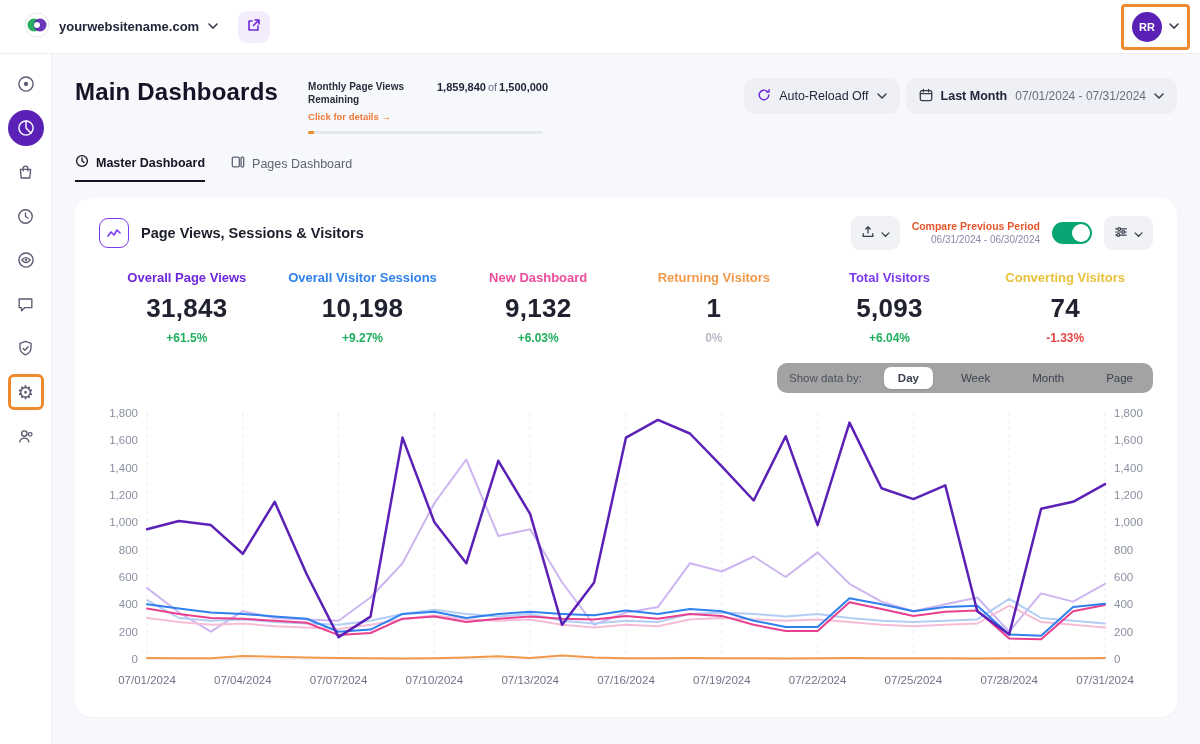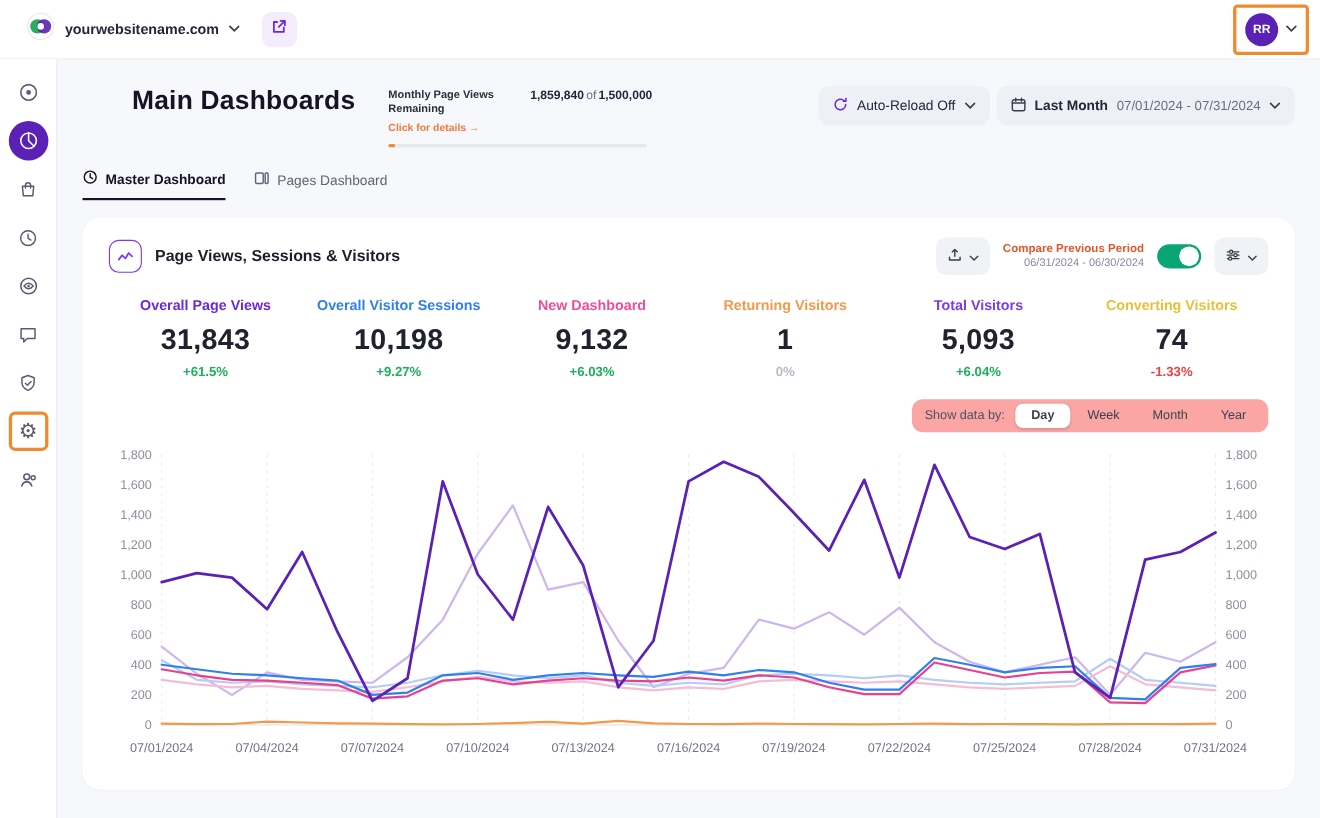--- a/index.html
+++ b/index.html
@@ -24,21 +24,21 @@
   .sb-btn { width:36px; height:36px; border-radius:50%; display:flex; align-items:center; justify-content:center; color:#5f5873; cursor:pointer; background:transparent; border:none; }
   .sb-btn.active { background:#5b21b6; color:#fff; }
   .sb-btn.hl { border:3px solid #ee8a2f; border-radius:6px; }
   .sb-btn svg { display:block; }
   .gear-glyph { font-size:19px; line-height:1; color:#5f5873; }
 
   .main { flex:1; padding:24px 23px 0 23px; overflow:hidden; }
 
   
   .head-row { display:flex; align-items:flex-start; }
-  h1.page-title { font-size:24px; font-weight:700; color:#171226; letter-spacing:.2px;margin-left:45px; }
+  h1.page-title { font-size:24px; font-weight:700; color:#171226; letter-spacing:.2px; }
   .quota { margin-left:30px; margin-top:2px; width:240px; }
   .quota-top { display:flex; gap:10px; align-items:flex-start; }
   .quota-label { font-size:10px; font-weight:700; color:#2b2e3d; line-height:1.3; }
   .quota-link { font-size:9.5px; color:#ee7a3a; font-weight:600; margin-top:2px; cursor:pointer; display:inline-block; }
   .quota-count { font-size:11px; color:#23263a; white-space:nowrap; margin-top:1px; }
   .quota-count b { font-weight:700; }
   .quota-count .of { color:#6a6f80; font-weight:400; padding:0 2px; }
   .quota-bar { margin-top:7px; height:3px; width:235px; background:#e6e8f0; border-radius:2px; overflow:hidden; }
   .quota-fill { height:100%; width:2.5%; background:#ee8a2f; }
 
@@ -67,21 +67,21 @@
 
   
   .metrics { display:flex; margin-top:20px; }
   .metric { flex:1; text-align:center; }
   .m-label { font-size:13px; font-weight:700; }
   .m-value { font-size:26px; font-weight:600; color:#20232f; margin-top:8px; letter-spacing:.3px; }
   .m-delta { font-size:12px; font-weight:600; margin-top:7px; }
 
   
   .sdb-row { display:flex; justify-content:flex-end; margin-top:18px; }
-  .segmented { background:#fca5a5; border-radius:10px; display:flex; align-items:center; padding:4px 6px; gap:2px;justify-content:center; }
+  .segmented { background:#a3a3a3; border-radius:10px; display:flex; align-items:center; padding:4px 6px; gap:14px;justify-content:center; }
   .sdb-label { font-size:11.5px; color:#4c5160; padding:0 8px 0 6px; }
   .seg-opt { font-size:11.5px; color:#3c4150; padding:5px 14px; border-radius:7px; cursor:pointer; }
   .seg-opt.active { background:#fff; font-weight:600; box-shadow:0 1px 2px rgba(20,20,40,.12); }
 
   
   .chart-wrap { margin-top:10px; }
   svg text.yl { font-size:11.5px; fill:#8a90a0; font-family:"Liberation Sans", sans-serif; }
   svg text.xl { font-size:11.5px; fill:#707586; font-family:"Liberation Sans", sans-serif; }
 </style>
 </head>
@@ -330,21 +330,21 @@
           <div class="m-delta" style="color: rgb(230, 69, 69);">-1.33%</div>
         </div>
       </div>
 
       <div class="sdb-row">
         <div class="segmented">
           <span class="sdb-label">Show data by:</span>
           <span class="seg-opt active">Day</span>
           <span class="seg-opt">Week</span>
           <span class="seg-opt">Month</span>
-          <span class="seg-opt">Year</span>
+          <span class="seg-opt">Page</span>
         </div>
       </div>
 
       <div class="chart-wrap">
         <svg width="1054" height="292" viewBox="0 0 1054 292">
             <line x1="48" y1="10" x2="48" y2="256" stroke="#e9ebf2" stroke-dasharray="3 4"></line>
             <text class="xl" x="48" y="281" text-anchor="middle">07/01/2024</text>
             <line x1="143.8" y1="10" x2="143.8" y2="256" stroke="#e9ebf2" stroke-dasharray="3 4"></line>
             <text class="xl" x="143.8" y="281" text-anchor="middle">07/04/2024</text>
             <line x1="239.6" y1="10" x2="239.6" y2="256" stroke="#e9ebf2" stroke-dasharray="3 4"></line>

